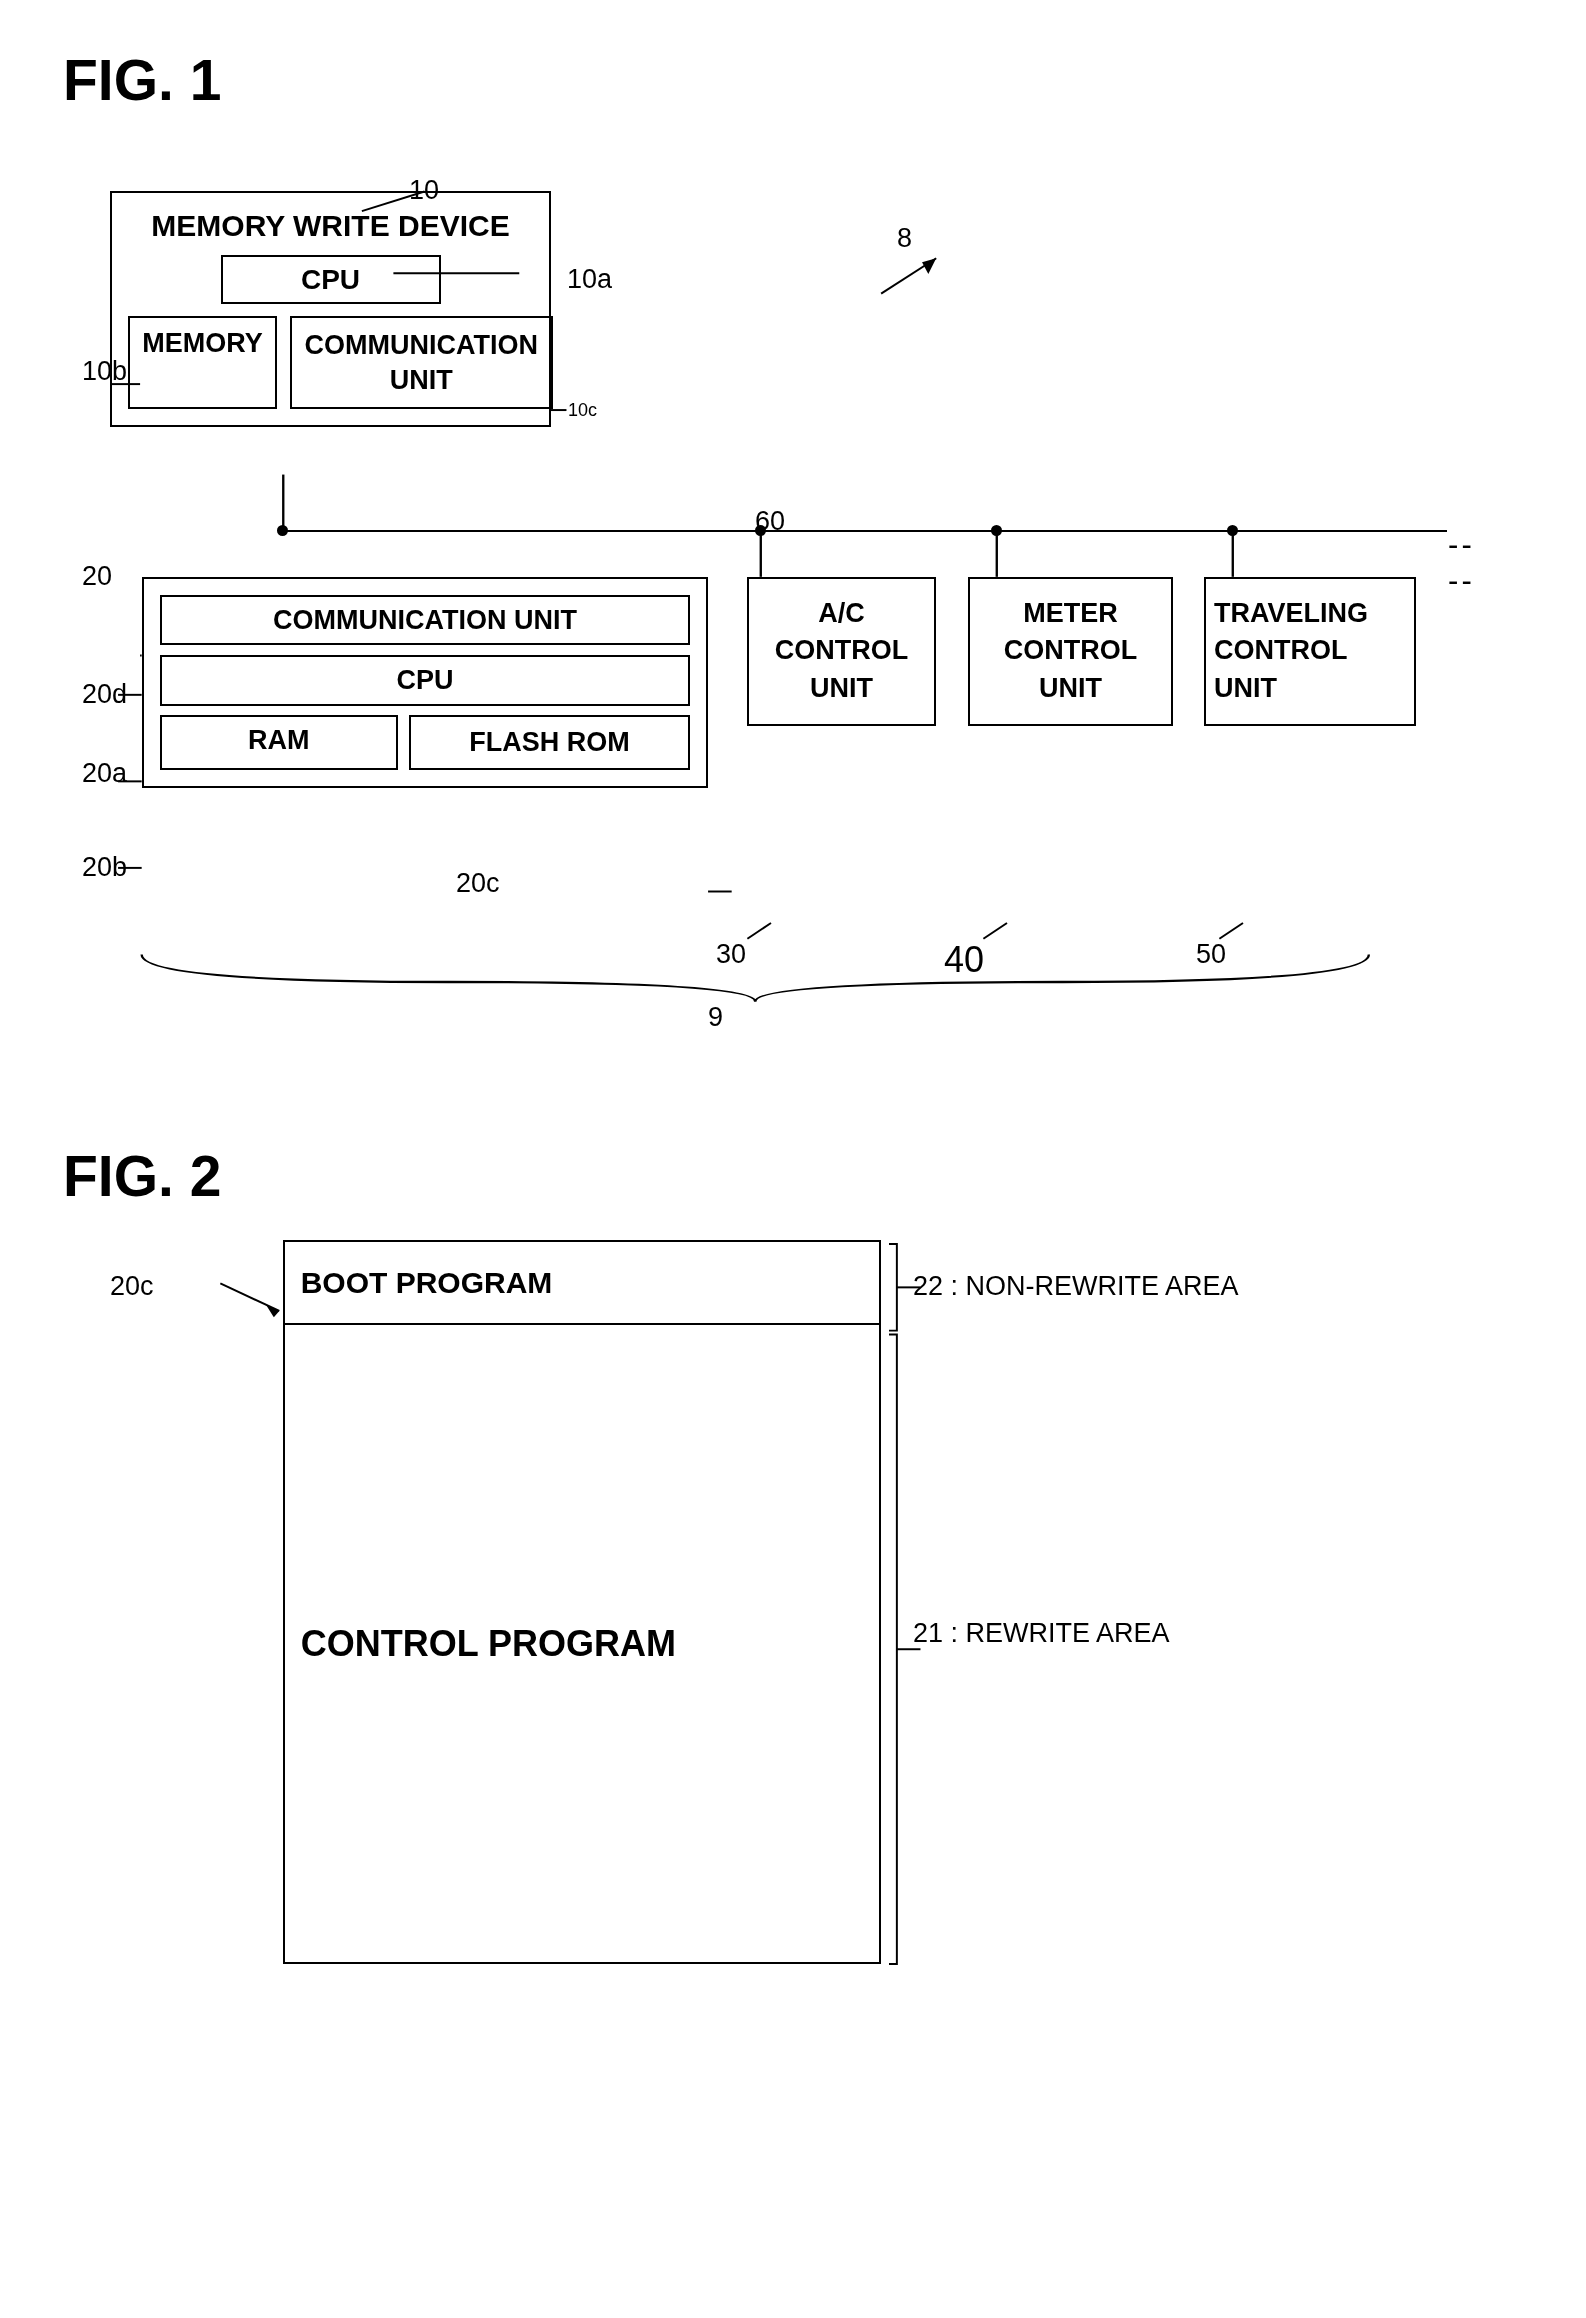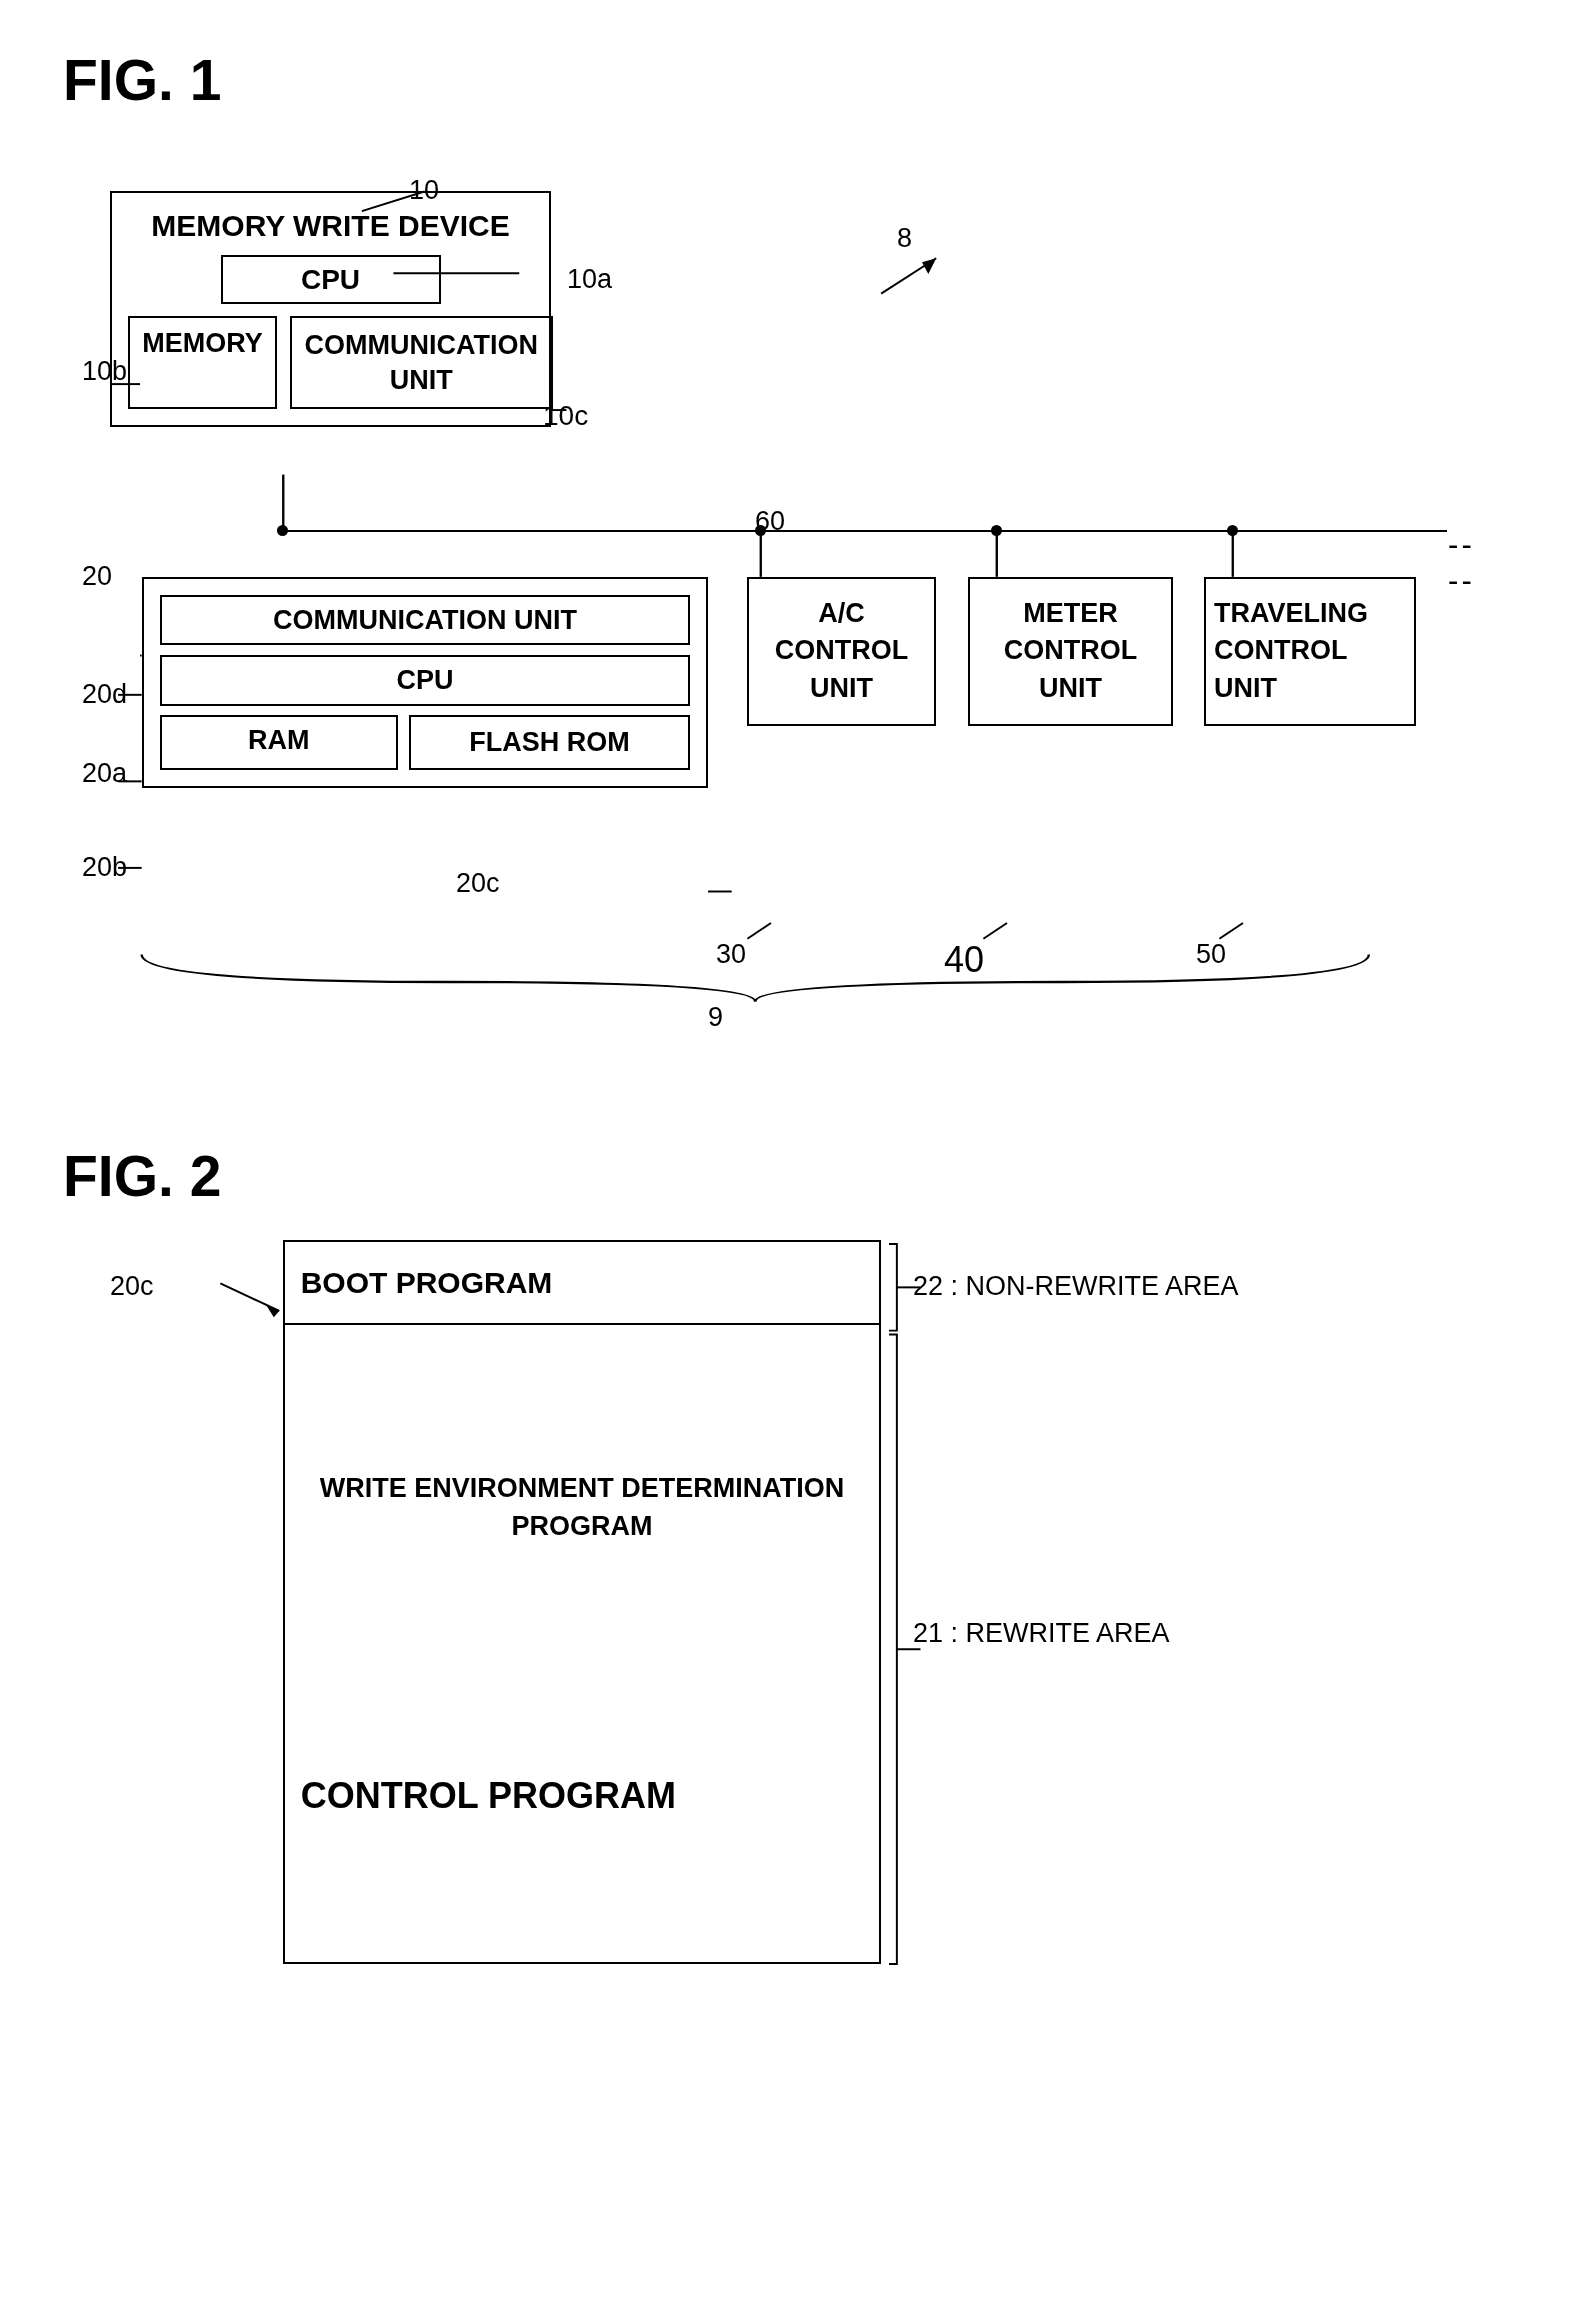--- a/index.html
+++ b/index.html
@@ -89,22 +89,22 @@
     }
     .label-10b {
       position: absolute;
       top: 212px;
       left: 19px;
       font-size: 27px;
     }
     .label-10c {
       position: absolute;
       top: 256px;
-      left: 480px;
-      font-size: 28px;
+      left: 505px;
+      font-size: 18px;
       text-align: center;
     }
     .label-8 {
       position: absolute;
       top: 79px;
       left: 834px;
       font-size: 27px;
     }
     .label-60 {
       position: absolute;
@@ -516,24 +516,20 @@
     <line x1="1060" y1="60" x2="1090" y2="60" stroke="#000" stroke-width="2.5"></line>
 
     <line x1="1060" y1="520" x2="1090" y2="520" stroke="#000" stroke-width="2.5"></line>
   </svg>
 
   <div class="label-20c-fig2">20c</div>
 
   <div class="flash-rom-box">
     <div class="boot-section">BOOT PROGRAM</div>
     <div class="rewrite-section">
-      <div class="write-env-text">
-        <span>WRITE ENVIRONMENT
-DETERMINATION PROGRAM</span>
-      </div>
       <div class="control-prog-text">CONTROL PROGRAM</div>
     </div>
   </div>
 
   <div class="label-22">22 : NON-REWRITE AREA</div>
   <div class="label-21">21 : REWRITE AREA</div>
 
 </div>
 
 

